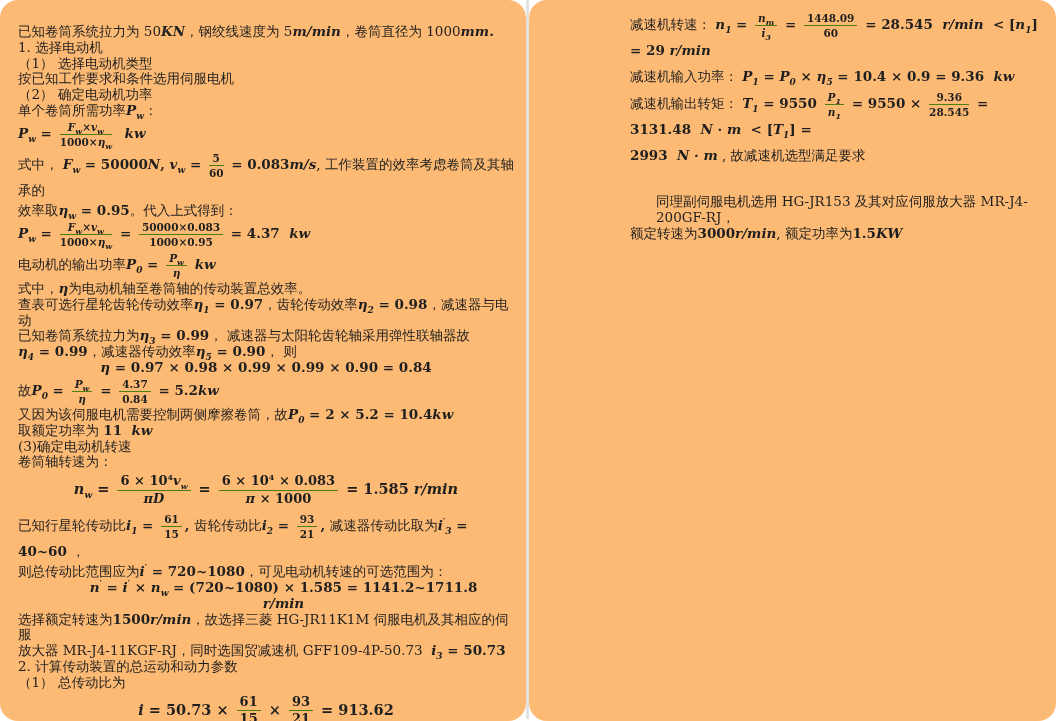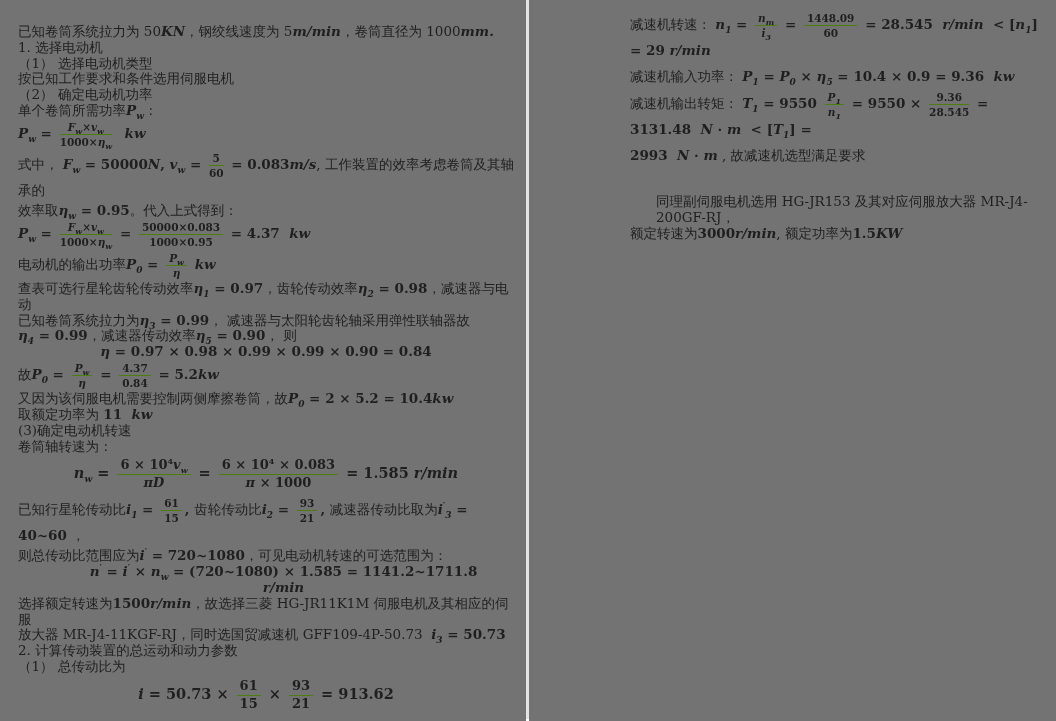--- a/index.html
+++ b/index.html
@@ -1,18 +1,18 @@
 <!DOCTYPE html>
 <html><head>
 <meta charset="utf-8">
 <style>
   html,body{margin:0;padding:0;width:1056px;height:721px;overflow:hidden;background:#ffffff;}
   body{font-family:"DejaVu Serif","Liberation Serif",serif;color:#1f1f1f;}
   .viewport{position:relative;width:1056px;height:721px;display:flex;background:#ffffff;}
-  .page{box-sizing:border-box;background:#737373;}
+  .page{box-sizing:border-box;background:#fdba74;border-radius:18px;}
   .page.left{width:526px;padding:24px 12px 0 18px;}
   .seam{width:3px;height:719px;background:#e3e3e3;}
   .page.right{flex:1;padding:10px 14px 0 101px;}
   .ln{font-size:13.5px;line-height:15.8px;white-space:pre-wrap;}
   .f{line-height:22px;padding:2px 0;}
   .d{font-size:14.5px;line-height:26px;padding:4px 0;}
   .mi{font-style:italic;font-weight:600;}
   .mx{font-weight:600;}
   sub,sup{line-height:0;}
   .sb{font-size:9px;font-style:italic;font-weight:600;}
@@ -33,20 +33,21 @@
       <div class="ln"><span class="tx">1. 选择电动机</span></div>
       <div class="ln"><span class="tx">（1） 选择电动机类型</span></div>
       <div class="ln"><span class="tx">按已知工作要求和条件选用伺服电机</span></div>
       <div class="ln"><span class="tx">（2） 确定电动机功率</span></div>
       <div class="ln"><span class="tx">单个卷筒所需功率</span><span class="mi">P</span><sub class="sb">w</sub><span class="tx">：</span></div>
       <div class="ln f"><span class="mi">P</span><sub class="sb">w</sub><span class="mx"> = </span><span class="frac"><span class="fn"><span class="mi">F</span><sub class="sb">w</sub><span class="mx">×</span><span class="mi">v</span><sub class="sb">w</sub></span><span class="fd"><span class="mx">1000×</span><span class="mi">η</span><sub class="sb">w</sub></span></span><span class="mx">  </span><span class="mi">kw</span></div>
       <div class="ln f"><span class="tx">式中， </span><span class="mi">F</span><sub class="sb">w</sub><span class="mx"> = 50000</span><span class="mi">N</span><span class="mx">, </span><span class="mi">v</span><sub class="sb">w</sub><span class="mx"> = </span><span class="frac"><span class="fn"><span class="mx">5</span></span><span class="fd"><span class="mx">60</span></span></span><span class="mx"> = 0.083</span><span class="mi">m/s</span><span class="tx">, 工作装置的效率考虑卷筒及其轴承的</span></div>
       <div class="ln"><span class="tx">效率取</span><span class="mi">η</span><sub class="sb">w</sub><span class="mx"> = 0.95</span><span class="tx">。代入上式得到：</span></div>
       <div class="ln f"><span class="mi">P</span><sub class="sb">w</sub><span class="mx"> = </span><span class="frac"><span class="fn"><span class="mi">F</span><sub class="sb">w</sub><span class="mx">×</span><span class="mi">v</span><sub class="sb">w</sub></span><span class="fd"><span class="mx">1000×</span><span class="mi">η</span><sub class="sb">w</sub></span></span><span class="mx"> = </span><span class="frac"><span class="fn"><span class="mx">50000×0.083</span></span><span class="fd"><span class="mx">1000×0.95</span></span></span><span class="mx"> = 4.37  </span><span class="mi">kw</span></div>
       <div class="ln f"><span class="tx">电动机的输出功率</span><span class="mi">P</span><sub class="sb">0</sub><span class="mx"> = </span><span class="frac"><span class="fn"><span class="mi">P</span><sub class="sb">w</sub></span><span class="fd"><span class="mi">η</span></span></span><span class="mx"> </span><span class="mi">kw</span></div>
+      <div class="ln"><span class="tx">式中，</span><span class="mi">η</span><span class="tx">为电动机轴至卷筒轴的传动装置总效率。</span></div>
       <div class="ln"><span class="tx">查表可选行星轮齿轮传动效率</span><span class="mi">η</span><sub class="sb">1</sub><span class="mx"> = 0.97</span><span class="tx">，齿轮传动效率</span><span class="mi">η</span><sub class="sb">2</sub><span class="mx"> = 0.98</span><span class="tx">，减速器与电动</span></div>
       <div class="ln"><span class="tx">已知卷筒系统拉力为</span><span class="mi">η</span><sub class="sb">3</sub><span class="mx"> = 0.99</span><span class="tx">， 减速器与太阳轮齿轮轴采用弹性联轴器故</span></div>
       <div class="ln"><span class="mi">η</span><sub class="sb">4</sub><span class="mx"> = 0.99</span><span class="tx">，减速器传动效率</span><span class="mi">η</span><sub class="sb">5</sub><span class="mx"> = 0.90</span><span class="tx">， 则</span></div>
       <div class="ln" style="text-align: center;"><span class="mi">η</span><span class="mx"> = 0.97 × 0.98 × 0.99 × 0.99 × 0.90 = 0.84</span></div>
       <div class="ln f"><span class="tx">故</span><span class="mi">P</span><sub class="sb">0</sub><span class="mx"> = </span><span class="frac"><span class="fn"><span class="mi">P</span><sub class="sb">w</sub></span><span class="fd"><span class="mi">η</span></span></span><span class="mx"> = </span><span class="frac"><span class="fn"><span class="mx">4.37</span></span><span class="fd"><span class="mx">0.84</span></span></span><span class="mx"> = 5.2</span><span class="mi">kw</span></div>
       <div class="ln"><span class="tx">又因为该伺服电机需要控制两侧摩擦卷筒，故</span><span class="mi">P</span><sub class="sb">0</sub><span class="mx"> = 2 × 5.2 = 10.4</span><span class="mi">kw</span></div>
       <div class="ln"><span class="tx">取额定功率为 </span><span class="mx">11  </span><span class="mi">kw</span></div>
       <div class="ln"><span class="tx">(3)确定电动机转速</span></div>
       <div class="ln"><span class="tx">卷筒轴转速为：</span></div>
       <div class="ln d" style="text-align: center;"><span class="mi">n</span><sub class="sb">w</sub><span class="mx"> = </span><span class="frac"><span class="fn"><span class="mx">6 × 10</span><sup class="sp">4</sup><span class="mi">v</span><sub class="sb">w</sub></span><span class="fd"><span class="mi">πD</span></span></span><span class="mx"> = </span><span class="frac"><span class="fn"><span class="mx">6 × 10</span><sup class="sp">4</sup><span class="mx"> × 0.083</span></span><span class="fd"><span class="mi">π</span><span class="mx"> × 1000</span></span></span><span class="mx"> = 1.585 </span><span class="mi">r/min</span></div>

